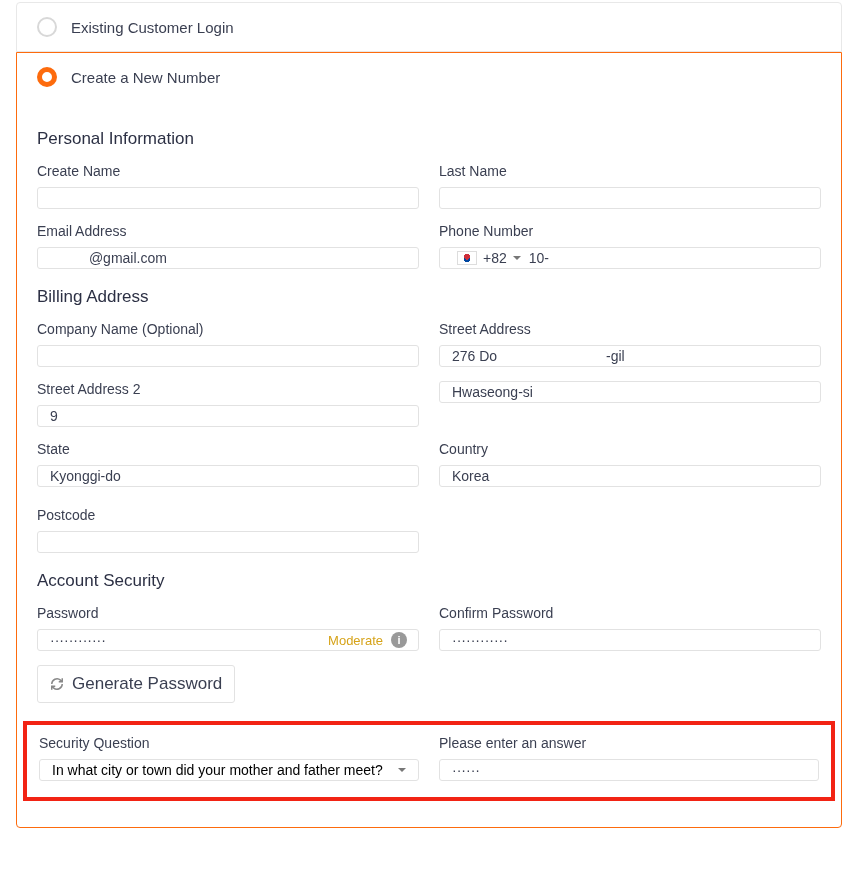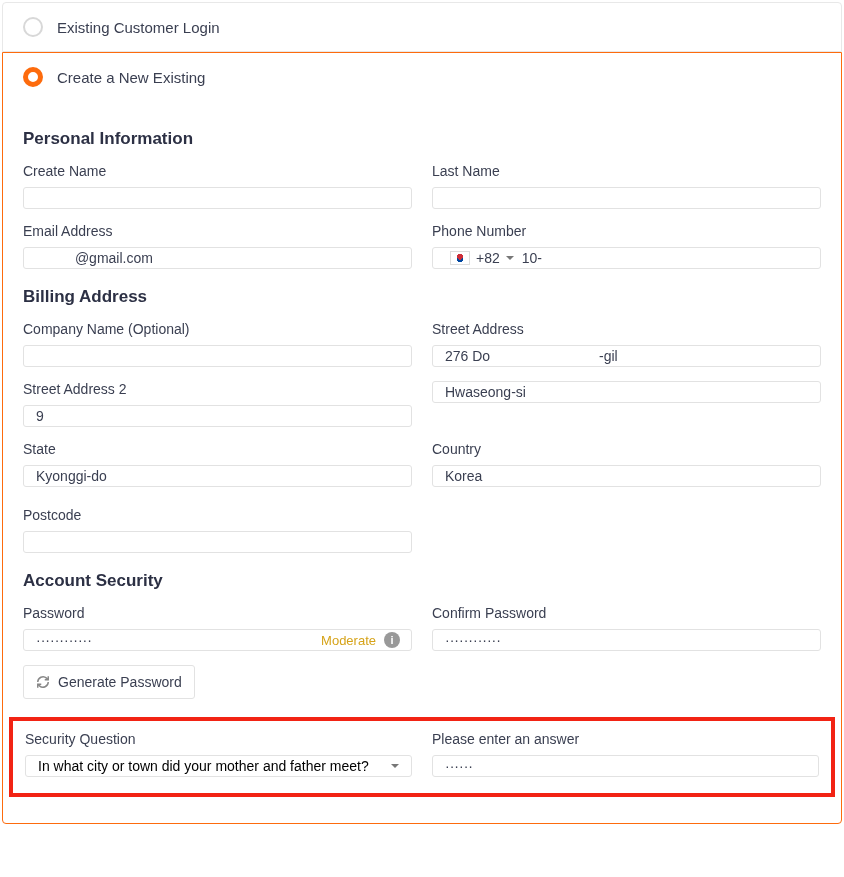--- a/index.html
+++ b/index.html
@@ -11,20 +11,21 @@
       padding: 2px;
     }
     .container {
       width: 840px;
       margin: 0 auto;
     }
     .panel {
       border: 1px solid #e8e8e8;
       border-radius: 4px 4px 0 0;
       background: #fff;
+      margin-left: 14px;
     }
     .panel-header {
       display: flex;
       align-items: center;
       padding: 14px 20px;
       gap: 14px;
     }
     .radio-circle {
       width: 20px; height: 20px;
       border: 2px solid #d8d8d8;
@@ -42,21 +43,21 @@
     .panel-body {
       padding: 10px 20px 28px 20px;
     }
     .panel.active {
       border: 1px solid #fd6b0d;
       border-top: 1px solid #fd6b0d;
       border-radius: 0 0 4px 4px;
     }
     h3.section-title {
       font-size: 17px;
-      font-weight: 700;
+      font-weight: 400;
       color: #2c3044;
       margin-top: 18px;
       margin-bottom: 14px;
     }
     .row {
       display: flex;
       gap: 20px;
       margin-bottom: 14px;
     }
     .col {
@@ -149,21 +150,21 @@
       justify-content: center;
     }
     .gen-btn {
       display: inline-flex;
       align-items: center;
       gap: 8px;
       border: 1px solid #e2e2e2;
       border-radius: 3px;
       background: #fff;
       padding: 8px 12px;
-      font-size: 14px;
+      font-size: 17px;
       color: #3a3f51;
       cursor: pointer;
     }
     .gen-btn .refresh-icon {
       color: #888;
     }
     .select {
       justify-content: space-between;
       color: #3a3f51;
       cursor: pointer;
@@ -195,21 +196,21 @@
   <div class="panel">
     <div class="panel-header">
       <span class="radio-circle"></span>
       <span class="radio-label">Existing Customer Login</span>
     </div>
   </div>
 
   <div class="panel active">
     <div class="panel-header">
       <span class="radio-circle selected"></span>
-      <span class="radio-label">Create a New Existing</span>
+      <span class="radio-label">Create a New Number</span>
     </div>
 
     <div class="panel-body">
 
       <h3 class="section-title">Personal Information</h3>
 
       <div class="row">
         <div class="col">
           <label class="field-label">Create Name</label>
           <input class="input" type="text" value="" style="">

